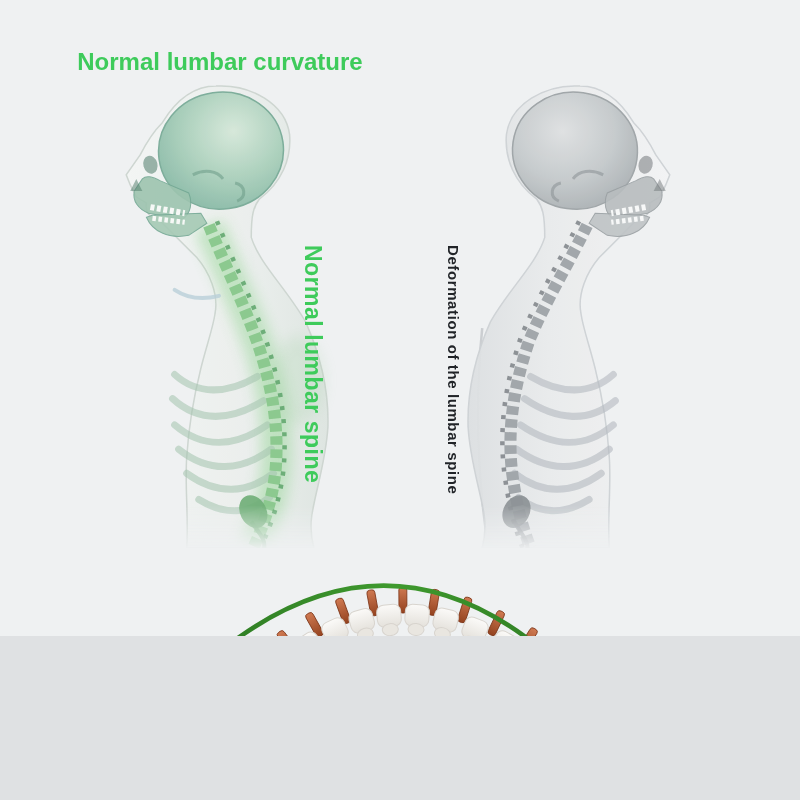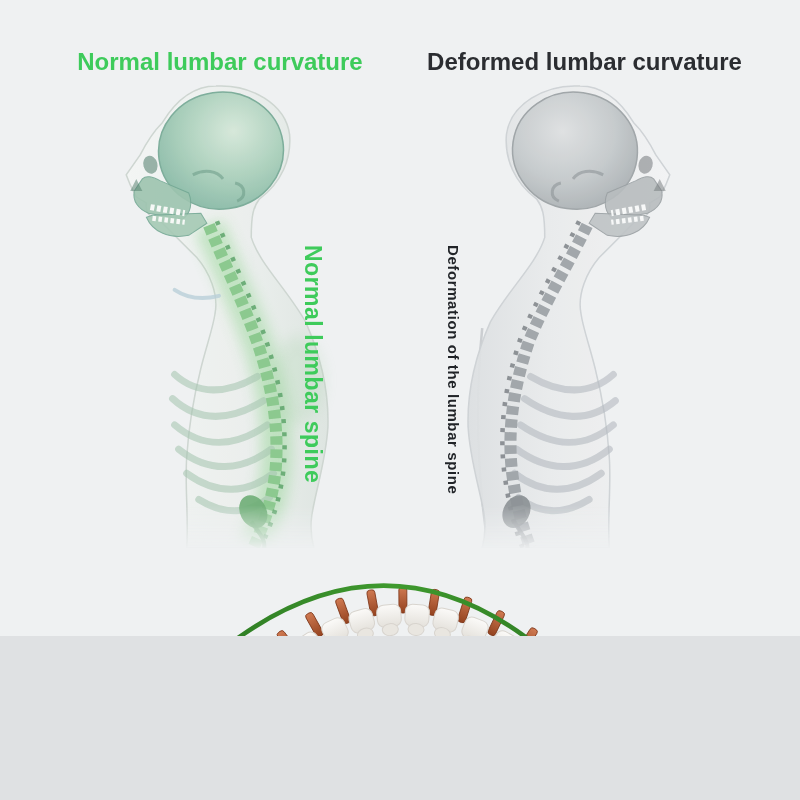--- a/index.html
+++ b/index.html
@@ -41,21 +41,20 @@
   .fig-right{left:456px;}
   .device{position:absolute;left:213px;top:576px;width:378px;height:184px;}
   svg{display:block;}
 </style>
 </head>
 <body>
 
 <div class="stage">
 
   <div class="heading heading-left">Normal lumbar curvature</div>
-  <div class="heading heading-right">Deformed lumbar curvature</div>
 
   <svg class="fig fig-left" viewBox="0 0 238 466" aria-hidden="true">
     <defs>
       <radialGradient id="skullG" cx="0.62" cy="0.35" r="0.75">
         <stop offset="0" stop-color="#d4e7d8"></stop>
         <stop offset="0.55" stop-color="#a6cdb8"></stop>
         <stop offset="1" stop-color="#7fb3a0"></stop>
       </radialGradient>
       <linearGradient id="bodyGL" x1="0" y1="0" x2="1" y2="0">
         <stop offset="0" stop-color="#f3f5f4"></stop>

